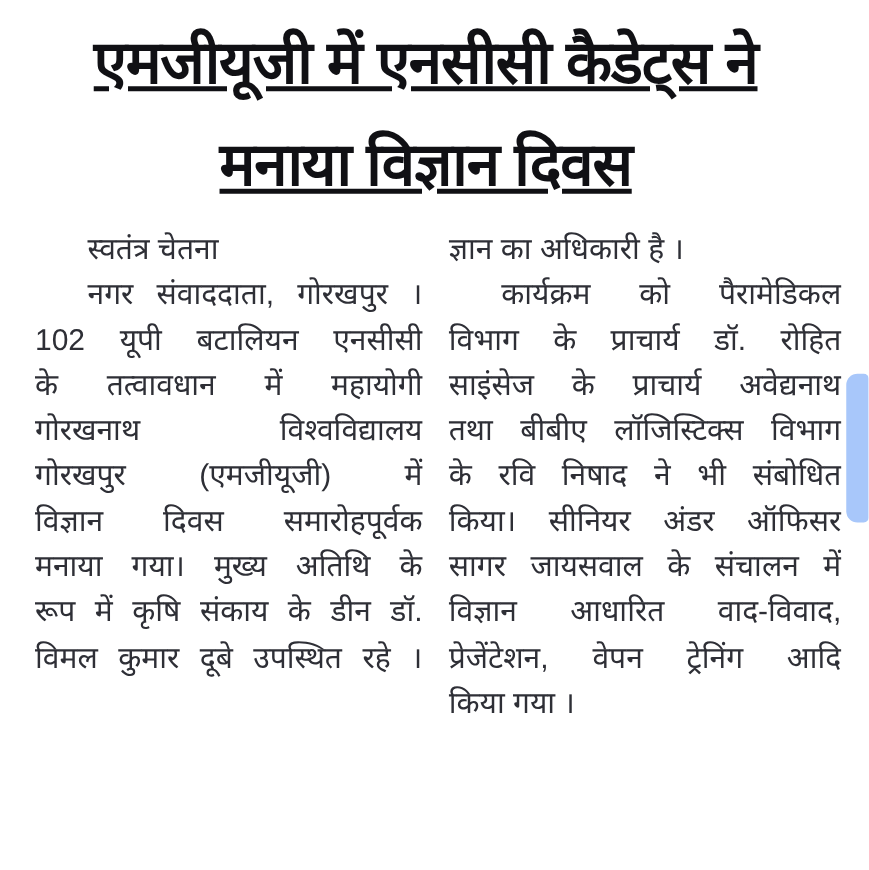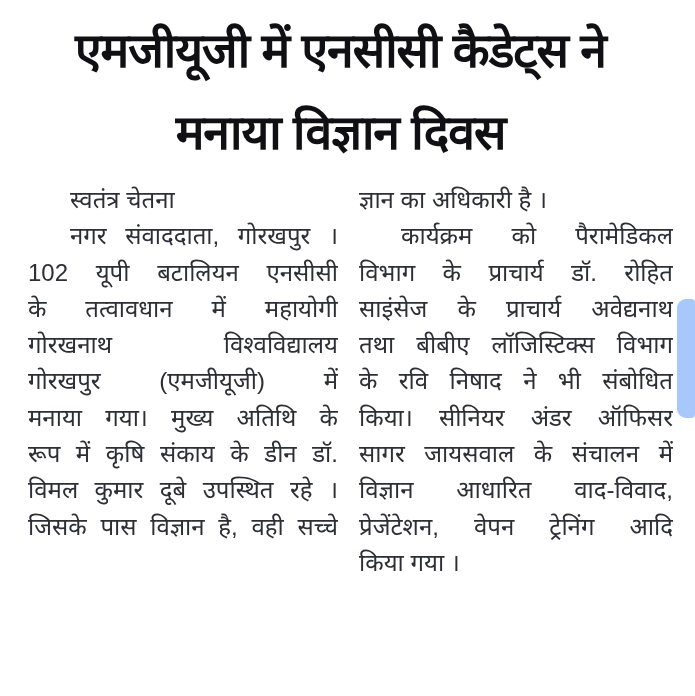--- a/index.html
+++ b/index.html
@@ -26,20 +26,21 @@
     top: 10px;
     left: 0;
     width: 681px;
     margin: 0;
     text-align: center;
     font-weight: bold;
     color: var(--headline-text);
     font-size: 48px;
     line-height: 82px;
     letter-spacing: -1px;
+    text-decoration: underline;
   }
   .article {
     position: absolute;
     top: 182px;
     left: 28px;
     width: 648px;
     display: flex;
     gap: 21px;
     color: var(--body-text);
   }
@@ -80,24 +81,24 @@
   </h1>
 
   <div class="article">
     <div class="col col-left" id="col-left">
         <div class="line indent">स्वतंत्र चेतना</div>
         <div class="line indent just">नगर संवाददाता, गोरखपुर ।</div>
         <div class="line just">102 यूपी बटालियन एनसीसी</div>
         <div class="line just">के तत्वावधान में महायोगी</div>
         <div class="line just">गोरखनाथ विश्वविद्यालय</div>
         <div class="line just">गोरखपुर (एमजीयूजी) में</div>
+        <div class="line just">विज्ञान दिवस समारोहपूर्वक</div>
         <div class="line just">मनाया गया। मुख्य अतिथि के</div>
         <div class="line just">रूप में कृषि संकाय के डीन डॉ.</div>
         <div class="line just">विमल कुमार दूबे उपस्थित रहे ।</div>
-        <div class="line just">जिसके पास विज्ञान है, वही सच्चे</div>
       </div>
     <div class="col col-right" id="col-right">
         <div class="line">ज्ञान का अधिकारी है ।</div>
         <div class="line indent just">कार्यक्रम को पैरामेडिकल</div>
         <div class="line just">विभाग के प्राचार्य डॉ. रोहित</div>
         <div class="line just">साइंसेज के प्राचार्य अवेद्यनाथ</div>
         <div class="line just">तथा बीबीए लॉजिस्टिक्स विभाग</div>
         <div class="line just">के रवि निषाद ने भी संबोधित</div>
         <div class="line just">किया। सीनियर अंडर ऑफिसर</div>
         <div class="line just">सागर जायसवाल के संचालन में</div>

